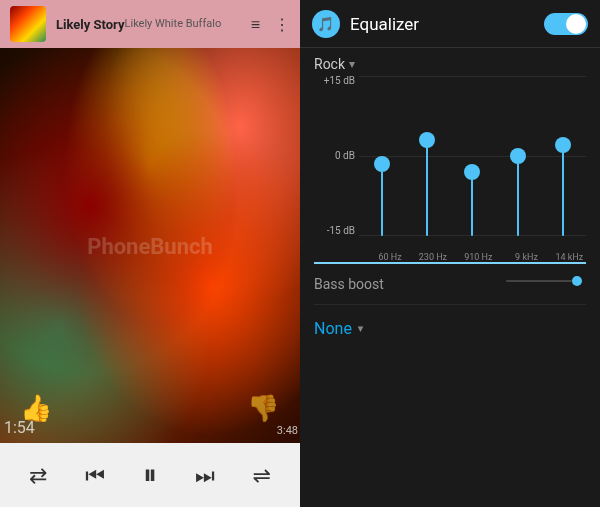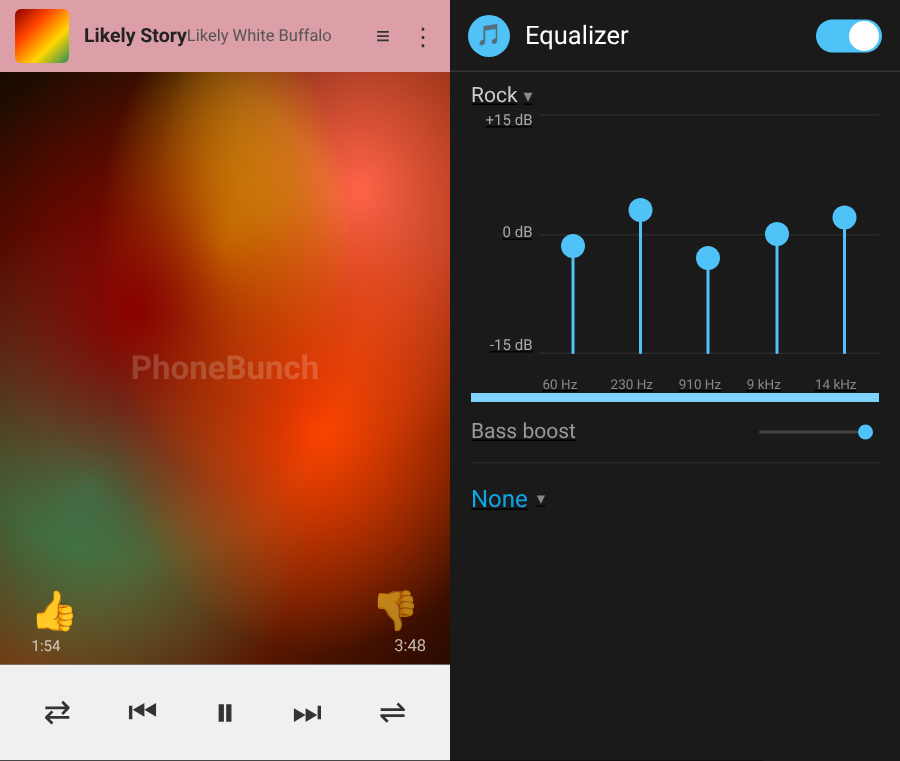--- a/index.html
+++ b/index.html
@@ -110,29 +110,29 @@
       position: absolute;
       bottom: 20px;
       right: 20px;
       color: rgba(255,255,255,0.6);
       font-size: 26px;
     }
 
     .time-left {
       position: absolute;
       bottom: 6px;
-      left: 21px;
+      left: 4px;
       color: rgba(255,255,255,0.7);
-      font-size: 10px;
+      font-size: 16px;
     }
 
     .time-right {
       position: absolute;
       bottom: 6px;
-      right: 16px;
+      right: 2px;
       color: rgba(255,255,255,0.7);
       font-size: 11px;
       text-align: right;
     }
 
     .player-controls {
       height: 64px;
       background: #f0f0f0;
       display: flex;
       align-items: center;
@@ -209,21 +209,20 @@
       top: 1px;
       right: 2px;
     }
 
     .eq-content {
       flex: 1;
       padding: 8px 14px;
       display: flex;
       flex-direction: column;
       gap: 0;
-      text-decoration: underline;
     }
 
     .preset-row {
       display: flex;
       align-items: center;
       margin-bottom: 4px;
     }
 
     .preset-label {
       color: #ccc;
@@ -308,29 +307,29 @@
       display: flex;
       justify-content: space-around;
       margin-left: 45px;
       margin-top: 2px;
     }
 
     .freq-label {
       color: #888;
       font-size: 9px;
       width: 40px;
-      text-align: left;
+      text-align: right;
     }
 
     
     .effect-row {
       display: flex;
-      align-items: center;
+      align-items: flex-start;
       padding: 12px 0 12px 0;
-      border-top: 6px solid #7dd3fc;
+      border-top: 2px solid #7dd3fc;
     }
 
     .effect-label {
       flex: 1;
       color: #999;
       font-size: 14px;
     }
 
     .effect-dot {
       width: 10px;

